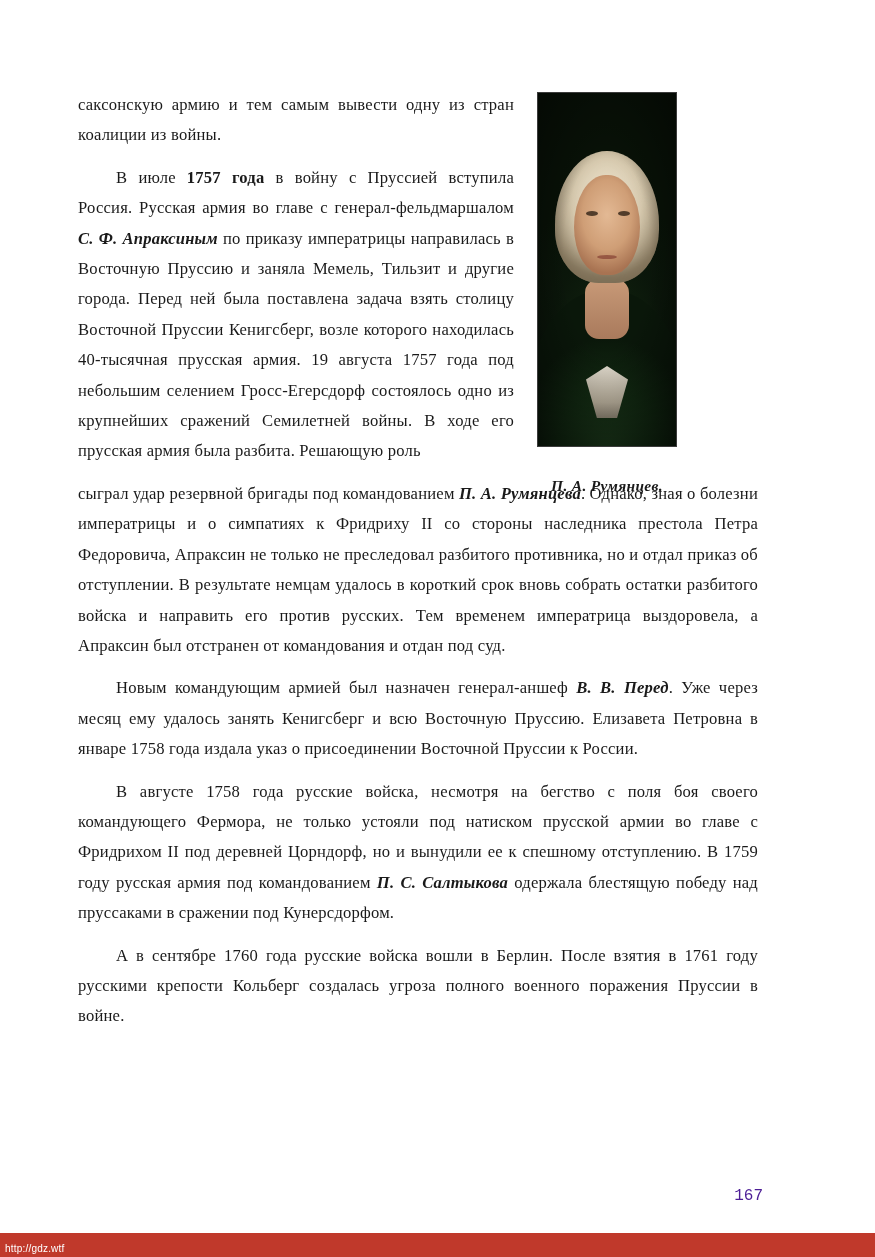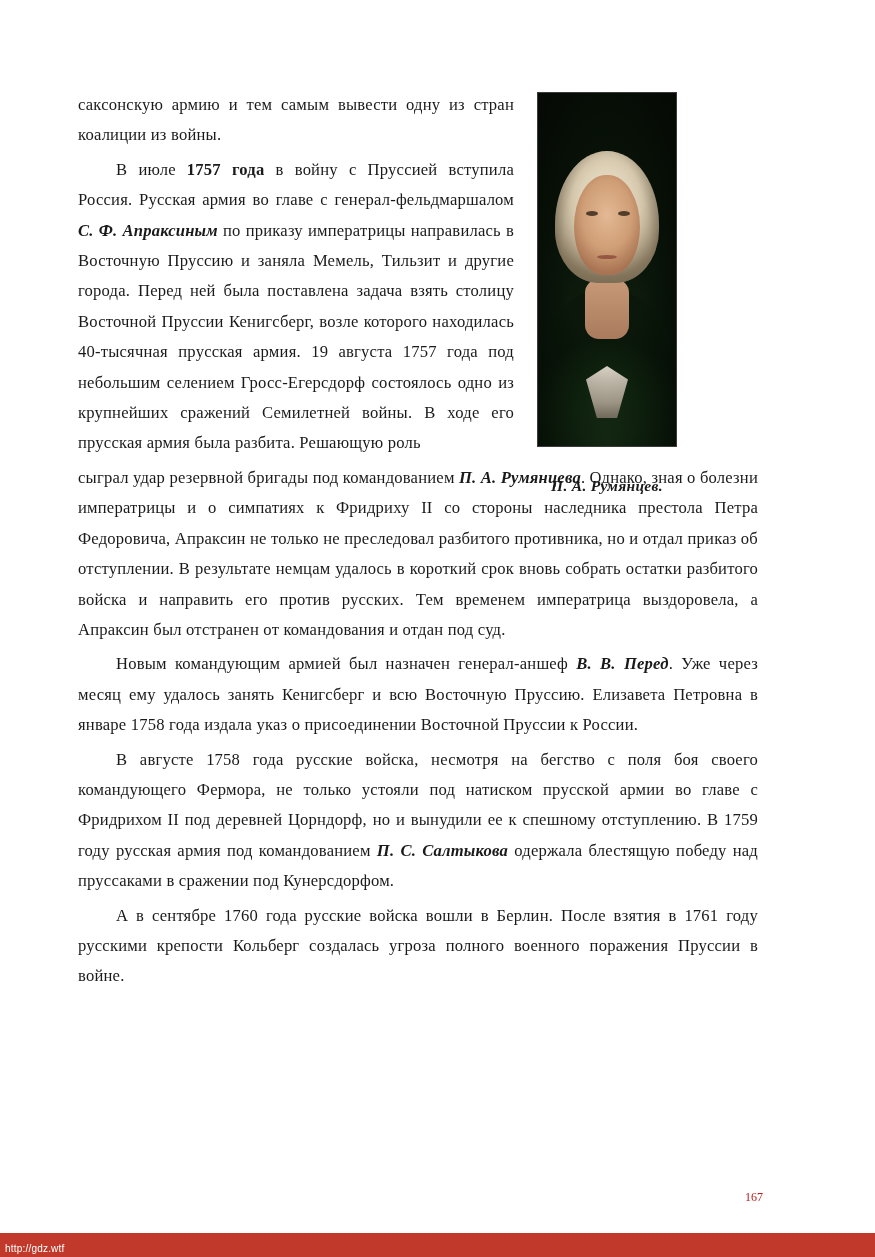--- a/index.html
+++ b/index.html
@@ -27,21 +27,21 @@
   .para {
     font-size: 16.6px;
     line-height: 30.4px;
     text-align: justify;
     text-justify: inter-word;
     margin: 0;
     color: #1a1a1a;
     letter-spacing: 0.2px;
   }
   .para + .para {
-    margin-top: 4px;
+    margin-top: 12px;
   }
   .indent {
     text-indent: 38px;
   }
   .wrap-col {
     width: 436px;
   }
   .figure {
     position: absolute;
     left: 537px;
@@ -153,23 +153,23 @@
     text-align: center;
     color: #1a1a1a;
     letter-spacing: 0.3px;
   }
   .it { font-style: italic; font-weight: bold; }
   .bd { font-weight: bold; }
   .page-number {
     position: absolute;
     right: 112px;
     bottom: 52px;
-    font-size: 12px;
-    color: #b91c1c;
-    font-family: Liberation Serif, serif;
+    font-size: 16px;
+    color: #4c1d95;
+    font-family: Liberation Mono, monospace;
   }
   .watermark-bar {
     position: absolute;
     left: 0;
     right: 0;
     bottom: 0;
     height: 24px;
     background: #c0392b;
   }
   .watermark-text {

